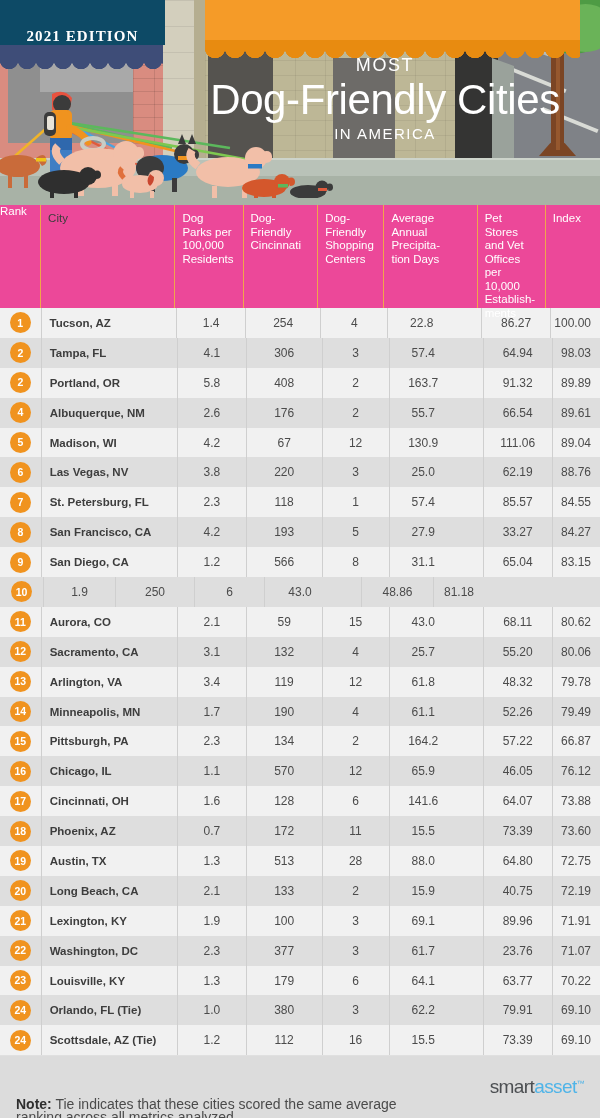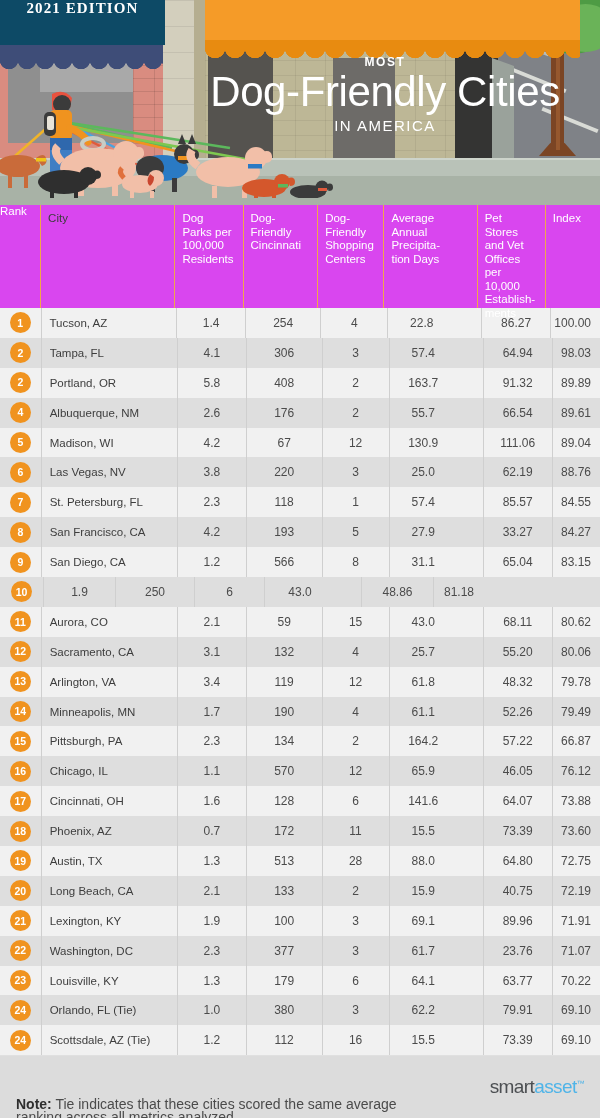--- a/index.html
+++ b/index.html
@@ -59,21 +59,21 @@
   .awning-navy::after {
     content: ""; position: absolute; left: 0; bottom: -8px; width: 100%; height: 10px;
     background:
       radial-gradient(circle at 9px 0, #3e4d78 9px, transparent 9.5px) repeat-x;
     background-size: 18px 10px;
   }
   
   .edition-badge {
     position: absolute; left: 0; top: 0; width: 165px; height: 45px;
     background: #0d4a66;
-    display: flex; align-items: flex-start; justify-content: center;
+    display: flex; align-items: flex-end; justify-content: center;
     z-index: 12;
   }
   .edition-badge span {
     color: #ffffff; font-family: "Liberation Serif", serif;
     font-size: 15px; font-weight: bold; letter-spacing: 1.1px;
   }
   
   .pillar-tan {
     position: absolute; left: 163px; top: 0; width: 35px; height: 175px;
     background: #d3cfbd;
@@ -156,54 +156,54 @@
   }
   .sidewalk-shade {
     position: absolute; left: 0; top: 176px; width: 600px; height: 29px;
     background: #a8b2a6;
   }
   
   .hero-title {
     position: absolute; left: 205px; top: 55px; width: 360px;
     text-align: center; z-index: 9; color: #ffffff;
   }
-  .hero-sup { font-size: 12px; letter-spacing: 1.6px; font-weight: 700; line-height: 1.2; }
+  .hero-sup { font-size: 18px; letter-spacing: 1.6px; font-weight: 400; line-height: 1.2; }
   .hero-main { font-size: 42px; font-weight: 400; line-height: 1.05; letter-spacing: -0.4px; margin: 1px 0 0 0; }
   .hero-sub { font-size: 15px; letter-spacing: 1.5px; font-weight: 400; margin-top: 3px; }
 
   
   .hero-art { position: absolute; left: 0; top: 88px; width: 340px; height: 110px; z-index: 7; }
 
   
   .table {
     position: absolute; left: 0; top: 205px; width: 600px;
   }
   .thead {
-    display: flex; background: #d946ef; color: #ffffff;
+    display: flex; background: #ec4899; color: #ffffff;
     height: 103px;
   }
   .thead .cell {
     padding: 7px 7px 0 7px; font-size: 11.5px; line-height: 13.5px;
     border-left: 1px solid #f0a64a; font-weight: 400;
   }
   .thead .cell:first-child { border-left: none; }
   .row {
     display: flex; height: 29.9px; align-items: stretch;
     font-size: 12px; color: #4b4b4b;
   }
   .row.odd  { background: #f1f1f1; }
   .row.even { background: #dedede; }
   .row .cell {
     display: flex; align-items: center;
     border-left: 1px solid #cfcfcf;
     padding: 0 8px;
   }
   .row .cell:first-child { border-left: none; }
   .c-rank   { width: 43px;  justify-content: center; padding: 0 !important; }
-  .c-city   { width: 143px; justify-content: flex-start; font-weight: normal; color: #3d3d3d; font-size: 11.5px; }
+  .c-city   { width: 143px; justify-content: flex-start; font-weight: bold; color: #3d3d3d; font-size: 11.5px; }
   .c-parks  { width: 72px;  justify-content: center; }
   .c-rest   { width: 79px;  justify-content: center; }
   .c-shop   { width: 70px;  justify-content: center; }
   .c-precip { width: 71px;  justify-content: center; }
   .c-pet    { width: 72px;  justify-content: center; margin-left: 26px; }
   .c-index  { width: 50px;  justify-content: flex-end; padding-right: 9px !important; }
   .thead .c-rank  { width: 43px;  padding-left: 9px; }
   .thead .c-city  { width: 143px; }
   .thead .c-parks { width: 72px; }
   .thead .c-rest  { width: 79px; }

